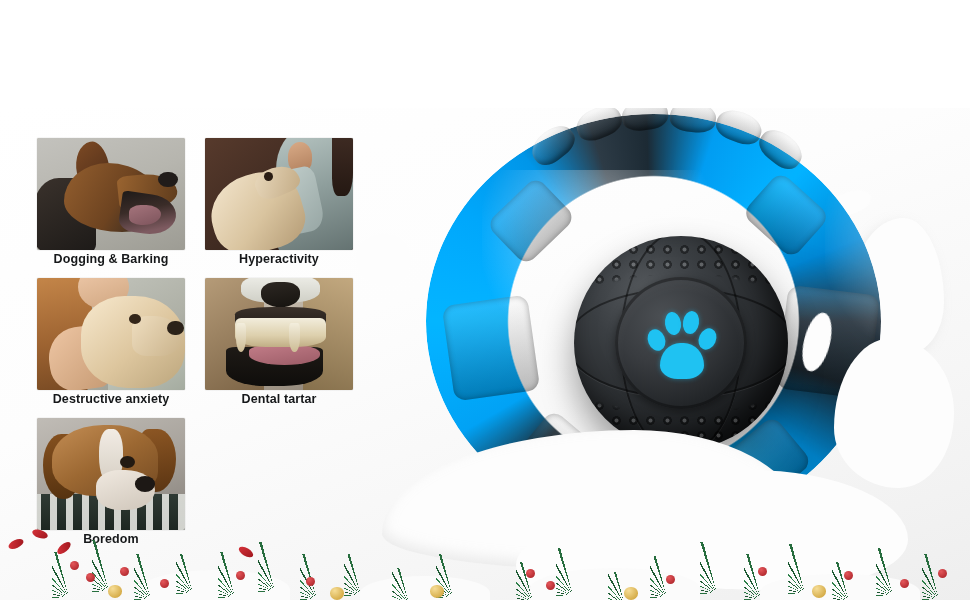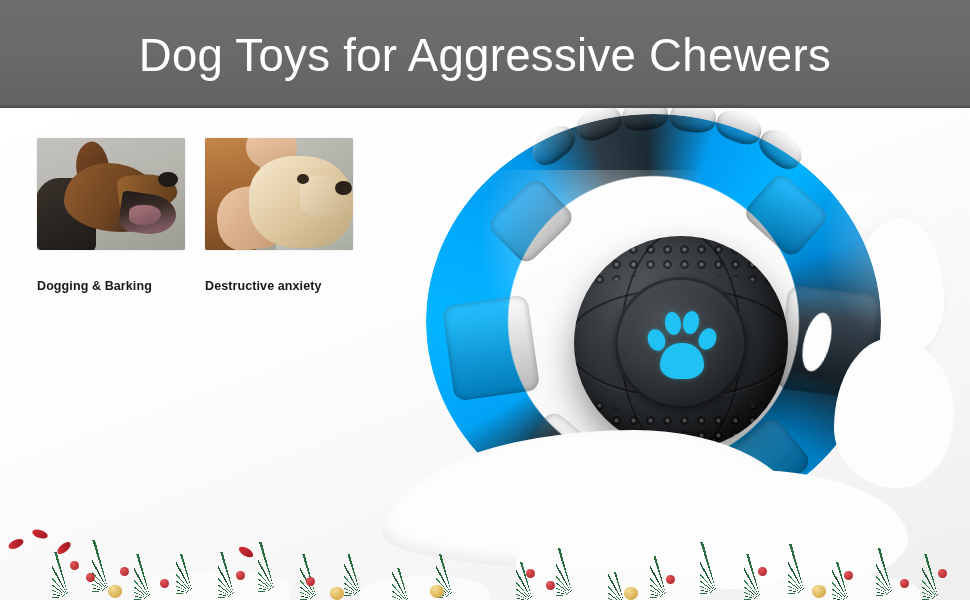--- a/index.html
+++ b/index.html
@@ -38,24 +38,23 @@
     position:absolute; left:37px; top:30px; width:320px;
     display:grid; grid-template-columns:148px 148px; gap:0px 20px;
   }
   .cell { width:148px; height:140px; position:relative; }
   .thumb {
     width:148px; height:112px; border-radius:2px; overflow:hidden;
     position:relative; background:#b9b2a6;
     box-shadow:0 0 0 1px rgba(0,0,0,0.04);
   }
   .cap {
-    position:absolute; left:0; top:114px; width:148px; 
+    position:absolute; left:0; top:114px; width:148px; text-align:center;
     font-size:12.5px; font-weight:bold; color:#16181a; letter-spacing:0.1px;
     white-space:nowrap;
-    margin-top:27px;
   }
 
   
   .ph { position:absolute; inset:0; }
 
   
   .p1 { background:linear-gradient(160deg,#c3c2bd 0%,#b6b5ae 45%,#9d9c94 100%); }
   .p1 .ear { position:absolute; left:26%; top:4%; width:22%; height:36%;
     background:linear-gradient(150deg,#7d4a24,#53301a); border-radius:60% 40% 45% 55%/70% 60% 40% 30%; transform:rotate(-12deg); }
   .p1 .head { position:absolute; left:18%; top:22%; width:66%; height:62%;
@@ -310,62 +309,106 @@
   .gold { position:absolute; width:14px; height:13px; border-radius:48% 48% 52% 52%;
     background:radial-gradient(circle at 34% 28%, #f6dd96, #c99a2c); }
   .petal { position:absolute; width:16px; height:8px; border-radius:50%;
     background:linear-gradient(120deg,#d8333b,#9d161d); }
 </style>
 </head>
 <body>
 
 <div id="page">
 
-  <div class="header">
-    <div class="header-title">Dog Toys for Aggressive Chewers</div>
-  </div>
 
   <div class="stage">
 
     <div class="grid">
 
       <div class="cell">
         <div class="thumb">
           <div class="ph p1">
             <span class="neck"></span>
               <span class="ear"></span>
               <span class="head"></span>
             <span class="muzz"></span>
               <span class="mouth"></span>
               <span class="tongue"></span>
               <span class="nose"></span>
           </div>
         </div>
         <div class="cap">Dogging &amp; Barking</div>
       </div>
 
+      <div class="cell">
+        <div class="thumb">
+          <div class="ph p2">
+            <span class="wall"></span>
+              <span class="person"></span>
+              <span class="hair"></span>
+            <span class="hand"></span>
+              <span class="sleeve"></span>
+              <span class="dog"></span>
+            <span class="snout"></span>
+              <span class="eye"></span>
+          </div>
+        </div>
+        <div class="cap">Hyperactivity</div>
+      </div>
 
 
       <div class="cell">
         <div class="thumb">
           <div class="ph p4">
             <span class="hair"></span>
               <span class="face"></span>
               <span class="shirt"></span>
             <span class="arm"></span>
               <span class="dog"></span>
               <span class="snout"></span>
             <span class="eye"></span>
               <span class="nose"></span>
           </div>
         </div>
         <div class="cap">Destructive anxiety</div>
       </div>
 
-
+      <div class="cell">
+        <div class="thumb">
+          <div class="ph p5">
+            <span class="fur1"></span>
+              <span class="fur2"></span>
+              <span class="snow"></span>
+            <span class="nose"></span>
+              <span class="gumtop"></span>
+              <span class="jaw"></span>
+            <span class="tongue"></span>
+              <span class="teeth"></span>
+              <span class="fang1"></span>
+              <span class="fang2"></span>
+          </div>
+        </div>
+        <div class="cap">Dental tartar</div>
+      </div>
+
+      <div class="cell">
+        <div class="thumb">
+          <div class="ph p6">
+            <span class="cushion"></span>
+              <span class="earL"></span>
+              <span class="earR"></span>
+            <span class="head"></span>
+              <span class="blaze"></span>
+              <span class="snout"></span>
+            <span class="eye"></span>
+              <span class="nose"></span>
+          </div>
+        </div>
+        <div class="cap">Boredom</div>
+      </div>
 
     </div>
 
     <div class="product">
 
       <div class="splash">
         <span class="milk d3"></span>
         <span class="milk s3"></span>
         <span class="milk d1"></span>
       </div>

